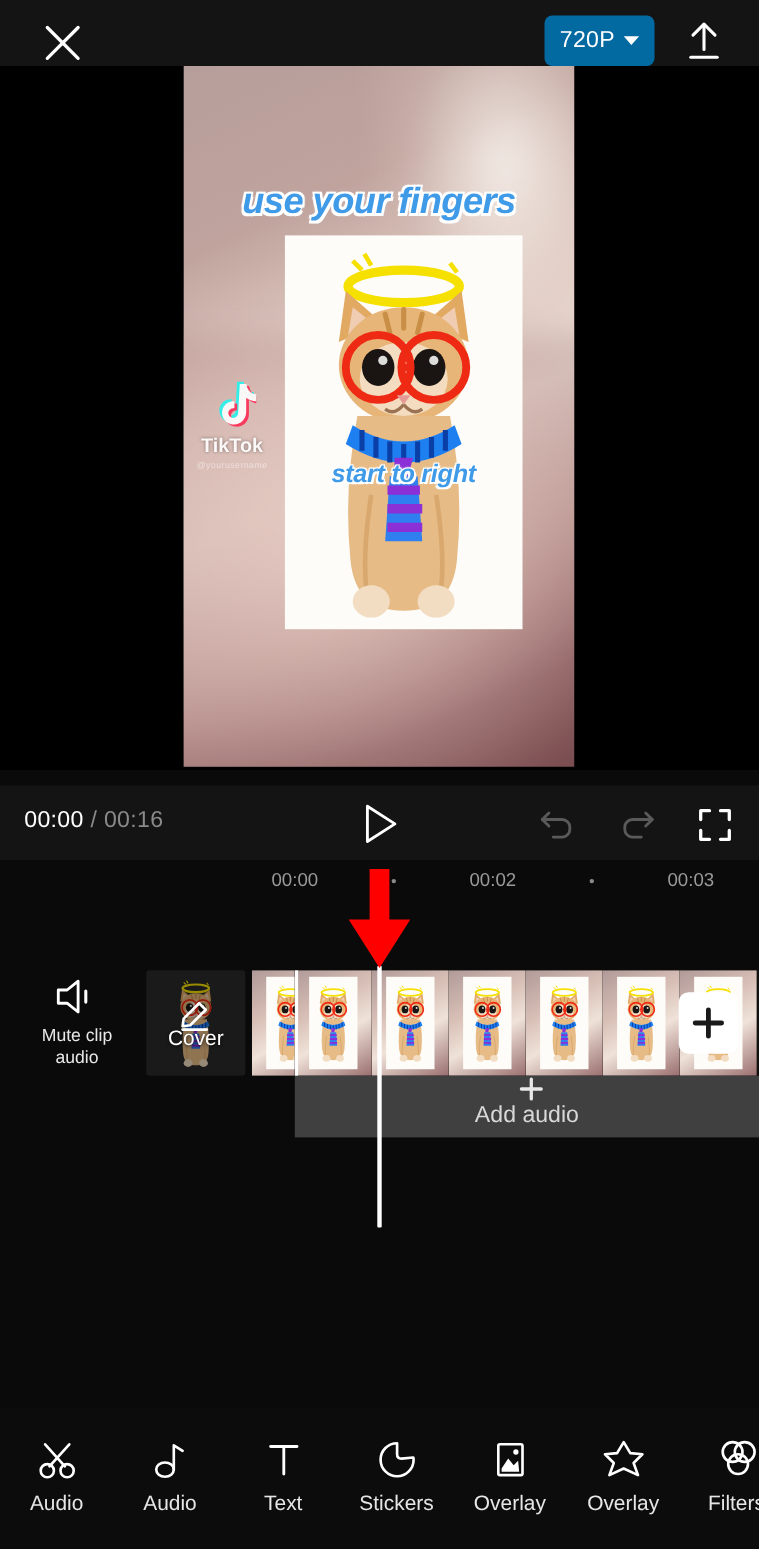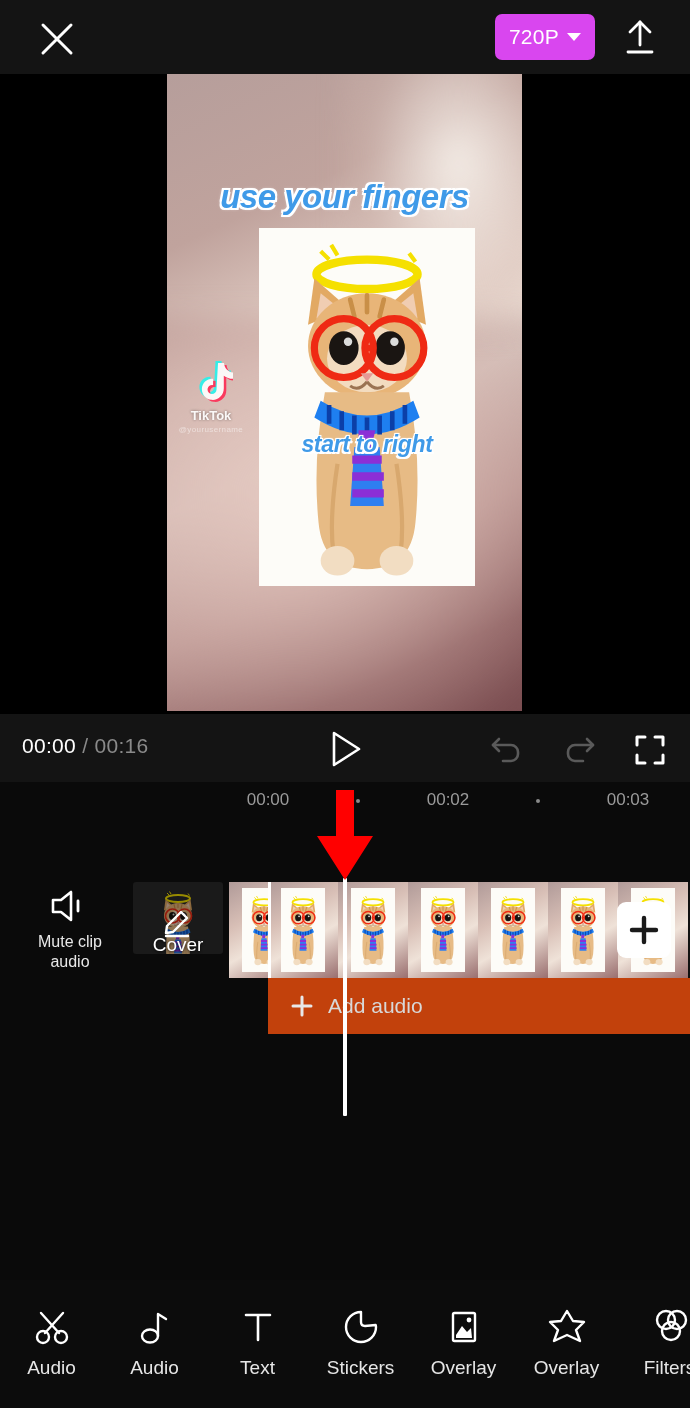--- a/index.html
+++ b/index.html
@@ -15,37 +15,37 @@
   .topbar {
     position: absolute; top: 0; left: 0; width: 690px; height: 74px;
     background: #141414;
   }
   .close-btn {
     position: absolute; left: 30px; top: 14px; width: 54px; height: 50px;
     display: flex; align-items: center; justify-content: center;
   }
   .res-chip {
     position: absolute; left: 495px; top: 14px; width: 100px; height: 46px;
-    background: #d946ef; border-radius: 7px;
+    background: #0369a1; border-radius: 7px;
     display: flex; align-items: center; justify-content: center; gap: 8px;
   }
   .res-chip .lbl { color: #fff; font-size: 21px; letter-spacing: .3px; }
   .caret {
     width: 0; height: 0;
     border-left: 7px solid transparent; border-right: 7px solid transparent;
     border-top: 8px solid #fff;
   }
   .export-btn {
     position: absolute; left: 614px; top: 12px; width: 52px; height: 50px;
     display: flex; align-items: center; justify-content: center;
   }
 
   
   .preview-wrap {
-    position: absolute; left: 0; top: 74px; width: 690px; height: 640px;
+    position: absolute; left: 0; top: 60px; width: 690px; height: 640px;
     background: #000;
   }
   .video {
     position: absolute; left: 167px; top: 0; width: 355px; height: 637px;
     overflow: hidden;
     background: linear-gradient(155deg,#b69e9b 0%, #c0a39d 22%, #e8d5cc 42%,
                 #f2e6dd 55%, #caa8a3 72%, #8d5f61 88%, #7a4e52 100%);
   }
   .video::before {
     content: ""; position: absolute; left: -10%; top: 38%;
@@ -72,21 +72,21 @@
                  2px -2px 0 #fff, -2px -2px 0 #fff;
     z-index: 6;
   }
 
   
   .tiktok-wm {
     position: absolute; left: 8px; top: 285px; width: 72px;
     text-align: center; z-index: 7; opacity: .9;
   }
   .tiktok-wm .tt-name {
-    color: #fff; font-size: 13px; font-weight: bold;
+    color: #fff; font-size: 18px; font-weight: bold;
     text-shadow: 0 0 3px rgba(0,0,0,.5); margin-top: 1px;
   }
   .tiktok-wm .tt-user {
     color: rgba(255,255,255,.55); font-size: 8px; margin-top: 2px;
     letter-spacing: .4px;
   }
 
   
   .cat-card {
     position: absolute; left: 92px; top: 154px; width: 216px; height: 358px;
@@ -139,21 +139,21 @@
 
   .track-row { position: absolute; left: 0; top: 100px; width: 690px; height: 96px; padding-left: 32px; }
   .mute-clip {
     position: absolute; left: 24px; top: 4px; width: 92px; height: 90px;
     display: flex; flex-direction: column; align-items: center; justify-content: flex-start;
   }
   .mute-clip .mc-label {
     color: #e8e8e8; font-size: 16px; text-align: center; line-height: 1.25; margin-top: 6px;
   }
   .cover-thumb {
-    position: absolute; left: 133px; top: 0; width: 90px; height: 72px;
+    position: absolute; left: 133px; top: 0; width: 90px; height: 96px;
     background: #1a1a1a; border-radius: 3px; overflow: hidden;
   }
   .cover-thumb .ct-inner {
     position: absolute; left: 20px; top: 8px; width: 50px; height: 80px;
     overflow: hidden; filter: brightness(.62);
   }
   .cover-thumb .ct-pencil {
     position: absolute; left: 50%; top: 22px; transform: translateX(-50%); z-index: 3;
   }
   .cover-thumb .ct-label {
@@ -183,21 +183,21 @@
     position: absolute; left: 617px; top: 20px; width: 54px; height: 56px;
     background: #fff; border-radius: 9px; z-index: 9;
     display: flex; align-items: center; justify-content: center;
   }
   .clip-sel-edge {
     position: absolute; top: 0; width: 3px; height: 96px; background: #fff; z-index: 8;
   }
 
   .audio-row {
     position: absolute; left: 268px; top: 196px; width: 422px; height: 56px;
-    background: #c2410c; display: flex; align-items: center;
+    background: #404040; display: flex; align-items: center; flex-direction: column;
   }
   .audio-row .plus-sm { margin-left: 22px; margin-right: 14px; }
   .audio-row .aud-lbl { color: #d8d8d8; font-size: 21px; }
 
   .playhead {
     position: absolute; left: 343px; top: 96px; width: 4px; height: 238px;
     background: #fff; z-index: 20; border-radius: 1px;
   }
 
   

